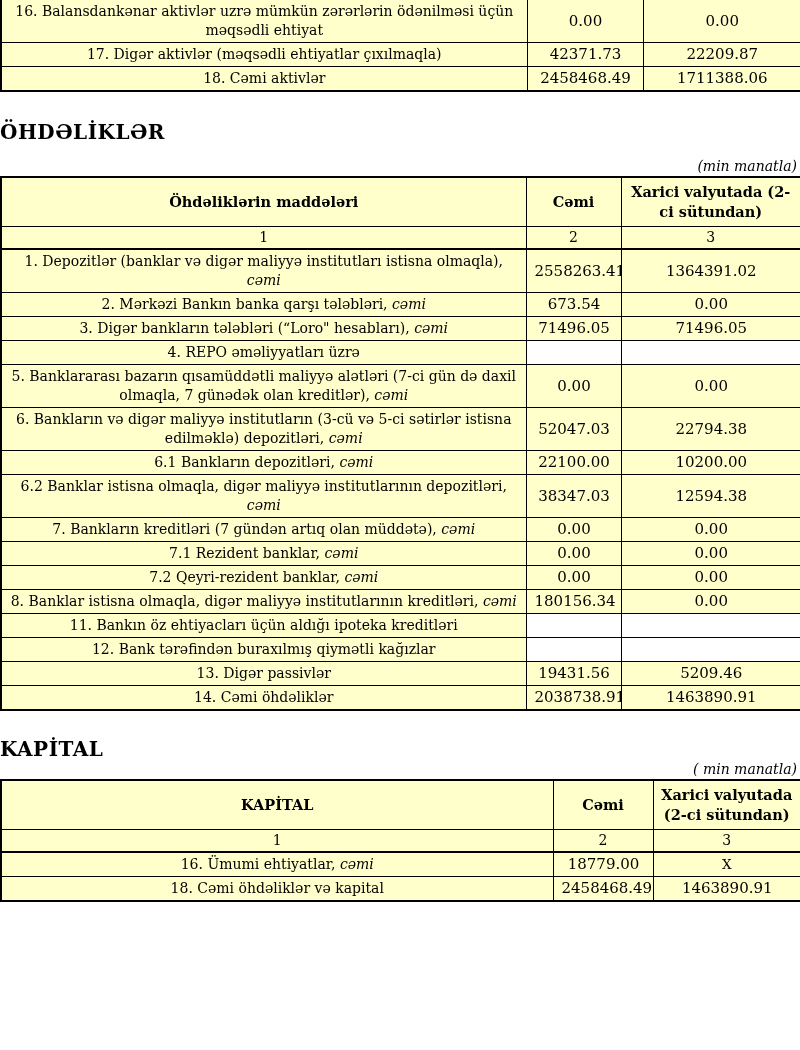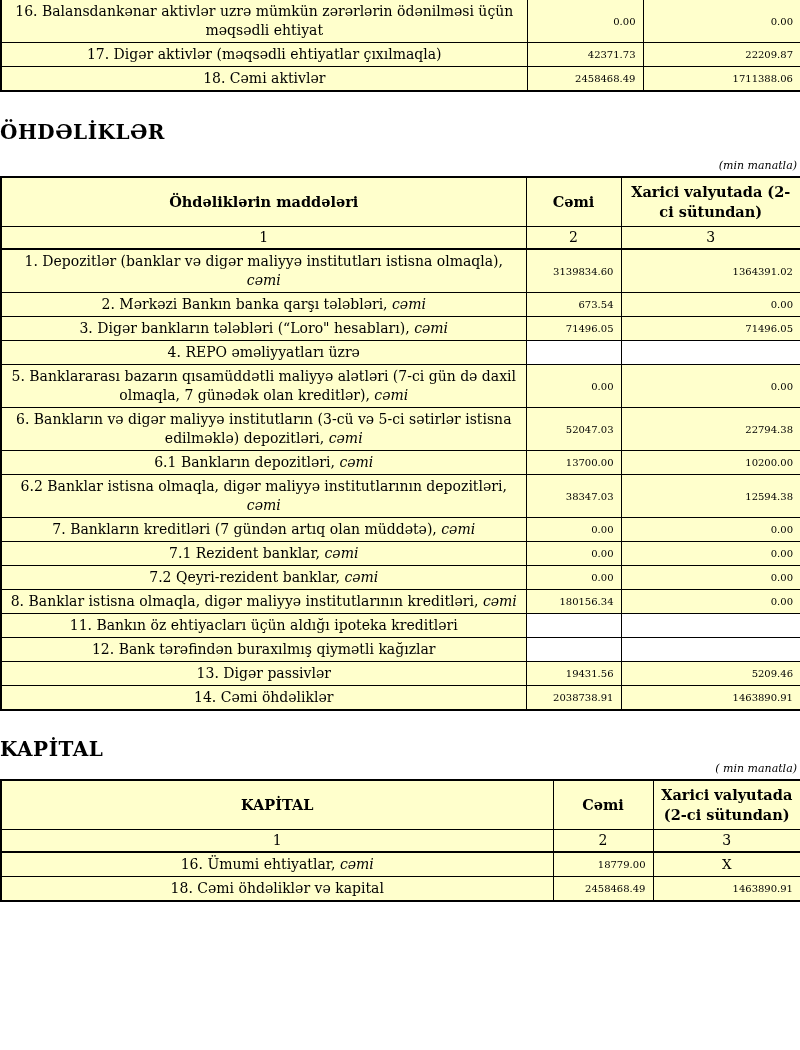--- a/index.html
+++ b/index.html
@@ -16,40 +16,40 @@
     font-size:14px;line-height:19px;
     padding:2px 8px;
     vertical-align:middle;
     overflow:hidden;
   }
   
   #assets-table{border-top:0;}
   #assets-table tr:first-child td{border-top:0;}
 
   td.lbl{text-align:center;}
-  td.num{text-align:right;font-size:10px;white-space:nowrap;padding-right:7px;}
+  td.num{text-align:center;font-size:15px;white-space:nowrap;padding-right:7px;}
   td.cx{text-align:center;font-size:13.5px;}
   td.white{background:#ffffff;}
 
   thead td.hdr{
     font-weight:bold;text-align:center;font-size:14.5px;line-height:20px;
     padding:4px 4px;height:40px;
   }
   thead tr.idx td{
     text-align:center;font-size:14px;padding:1px 4px;
     border-bottom:2px solid #000;
   }
   .section-title{
     text-align:left;font-weight:bold;font-size:20px;
     letter-spacing:0.5px;margin:0;
   }
   .title-liab{margin-top:28px;}
   .title-cap{margin-top:26px;}
   .unit-note{
-    text-align:right;font-style:italic;font-size:11px;
+    text-align:right;font-style:italic;font-size:14px;
     margin:14px 3px 2px 0;line-height:16px;
   }
   .unit-note-cap{margin-top:0;}
   i.cemi{font-style:italic;}
 </style>
 </head>
 <body>
 
 <div>
 
@@ -95,21 +95,21 @@
       </tr>
       <tr class="idx">
         <td>1</td>
         <td>2</td>
         <td>3</td>
       </tr>
     </thead>
     <tbody id="liabilities-body">
         <tr>
           <td class="lbl">1. Depozitlər (banklar və digər maliyyə institutları istisna olmaqla), <i class="cemi">cəmi</i></td>
-          <td class="num">3139834.60</td>
+          <td class="num">2558263.41</td>
           <td class="num">1364391.02</td>
         </tr>
         <tr>
           <td class="lbl">2. Mərkəzi Bankın banka qarşı tələbləri, <i class="cemi">cəmi</i></td>
           <td class="num">673.54</td>
           <td class="num">0.00</td>
         </tr>
         <tr>
           <td class="lbl">3. Digər bankların tələbləri (“Loro" hesabları), <i class="cemi">cəmi</i></td>
           <td class="num">71496.05</td>
@@ -125,21 +125,21 @@
           <td class="num">0.00</td>
           <td class="num">0.00</td>
         </tr>
         <tr>
           <td class="lbl">6. Bankların və digər maliyyə institutların (3-cü və 5-ci sətirlər istisna edilməklə) depozitləri, <i class="cemi">cəmi</i></td>
           <td class="num">52047.03</td>
           <td class="num">22794.38</td>
         </tr>
         <tr>
           <td class="lbl">6.1  Bankların depozitləri, <i class="cemi">cəmi</i></td>
-          <td class="num">13700.00</td>
+          <td class="num">22100.00</td>
           <td class="num">10200.00</td>
         </tr>
         <tr>
           <td class="lbl">6.2 Banklar istisna olmaqla, digər maliyyə institutlarının depozitləri, <i class="cemi">cəmi</i></td>
           <td class="num">38347.03</td>
           <td class="num">12594.38</td>
         </tr>
         <tr>
           <td class="lbl">7. Bankların kreditləri (7 gündən artıq olan müddətə), <i class="cemi">cəmi</i></td>
           <td class="num">0.00</td>

